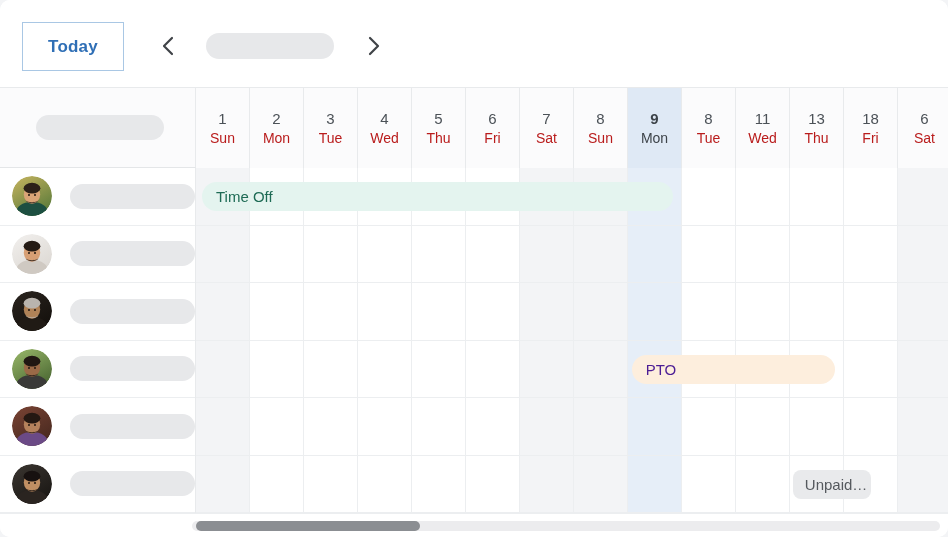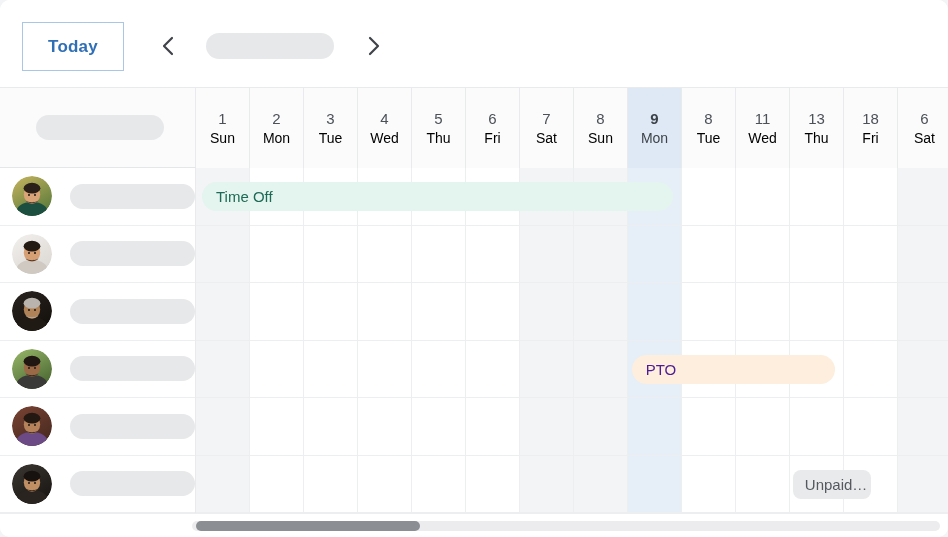--- a/index.html
+++ b/index.html
@@ -112,21 +112,21 @@
   }
   .day-cell.today { background: #dfe9f5; }
   .day-num {
     font-size: 15px;
     color: #4b5157;
     line-height: 1;
   }
   .day-cell.today .day-num { color: #3d4km; color: #3d4349; font-weight: bold; }
   .day-name {
     font-size: 14px;
-    color: #000000;
+    color: #b91c1c;
     line-height: 1;
   }
   .day-cell.today .day-name { color: #3d4349; }
 
   
   #body-left {
     position: absolute;
     left: 0; top: 80px;
     width: 196px; height: 345px;
     border-right: 1px solid #e8eaec;

